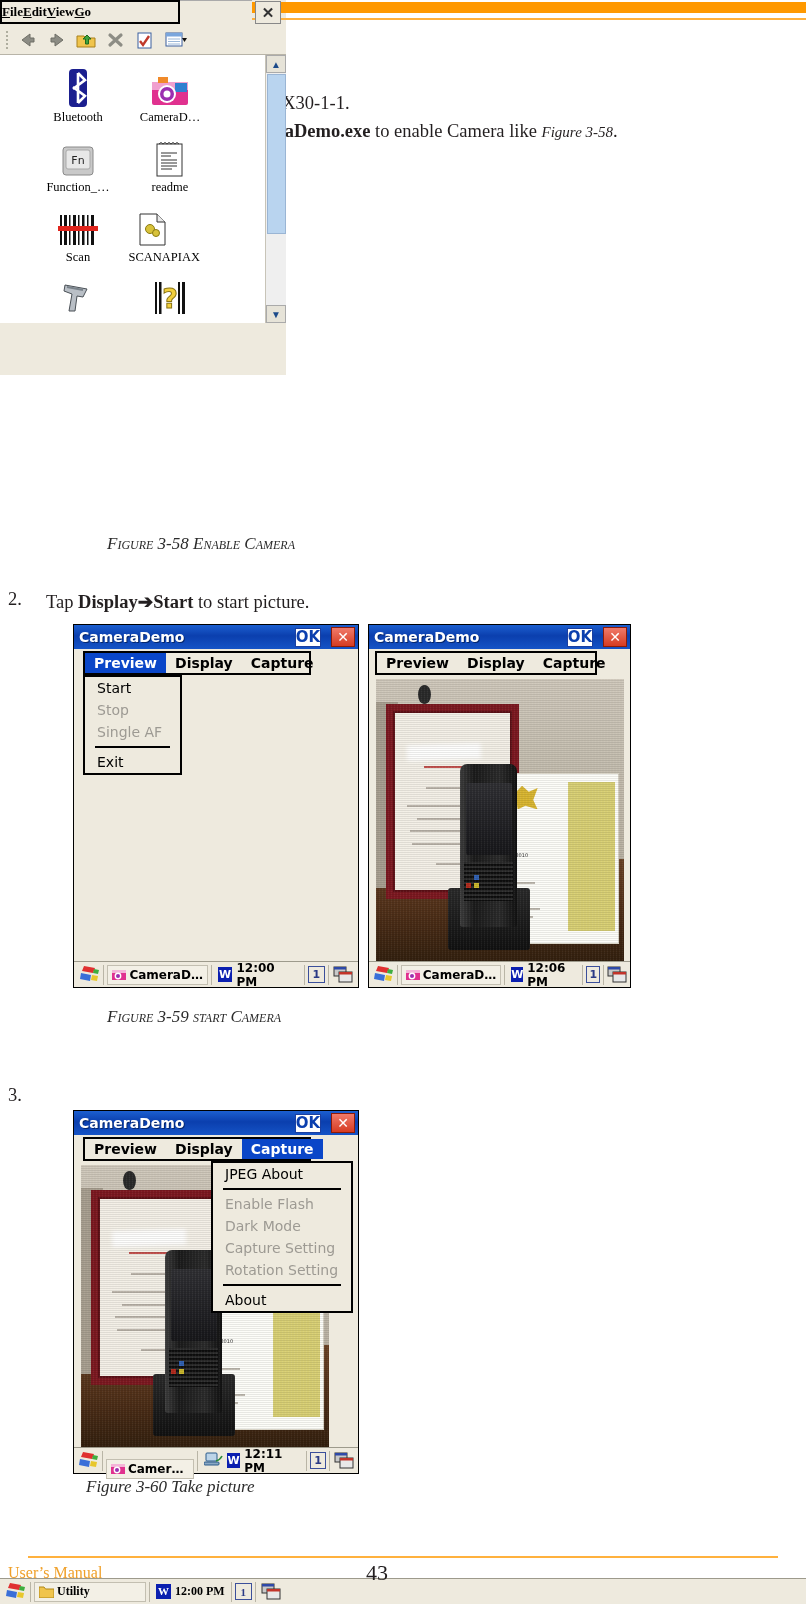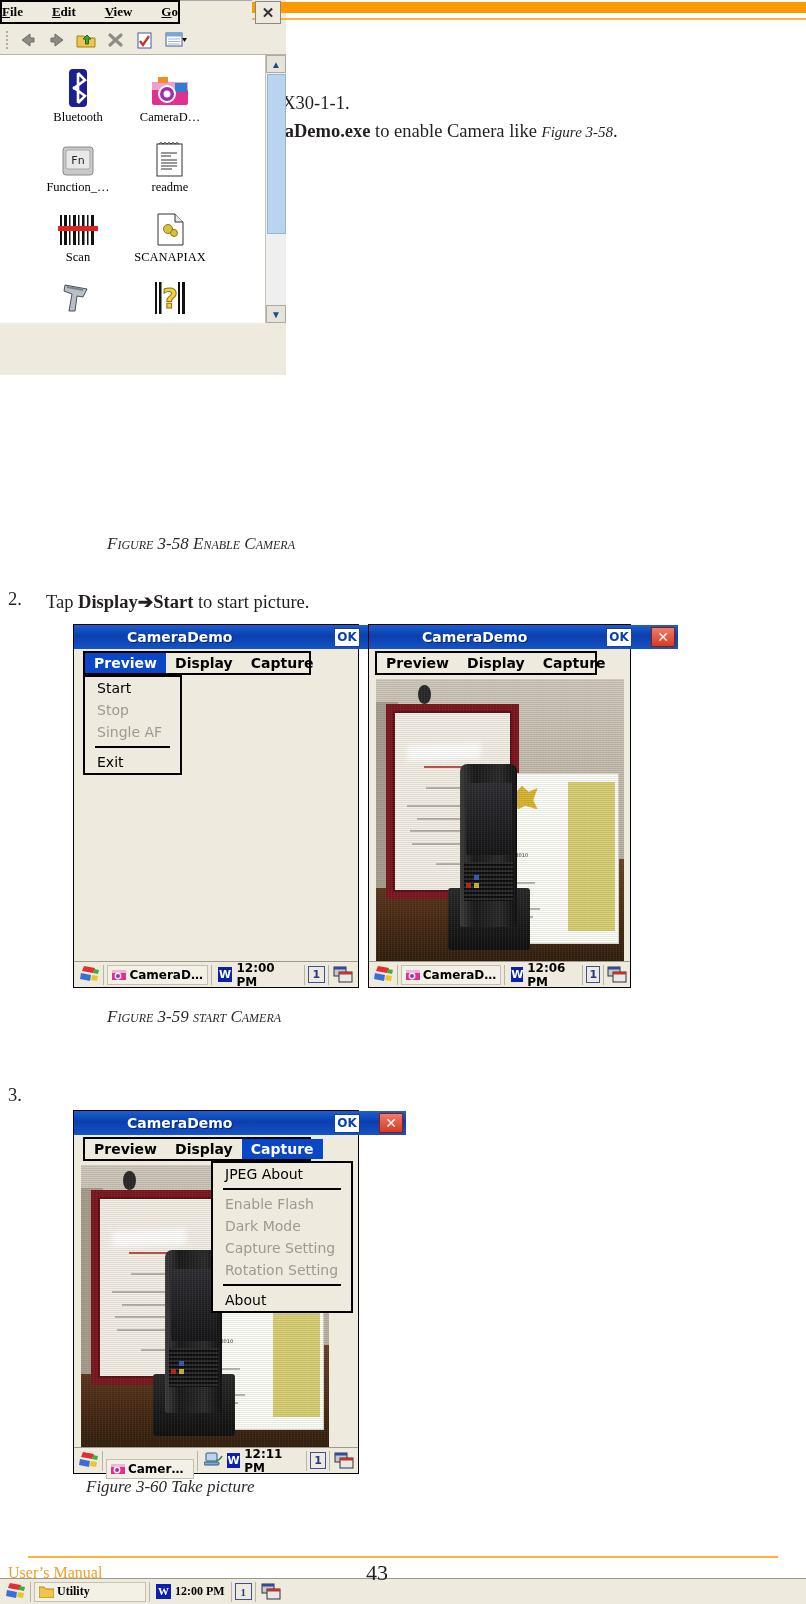--- a/index.html
+++ b/index.html
@@ -36,21 +36,21 @@
   .ftr-page{position:absolute;left:366px;top:1560px;font-size:22px;color:#231f20;}
 
   
   .wince{position:absolute;background:#eeeade;border:1px solid #000;box-sizing:border-box;
          font-family:"DejaVu Sans", sans-serif;}
 
   
   .exp{left:74px;top:147px;width:286px;height:375px;background:#eeeade;border:none;}
   .exp-menubar{position:absolute;left:0;top:0;width:180px;height:24px;
       background:#eeeade;border:2px solid #000;box-sizing:border-box;
-      display:flex;align-items:center;justify-content:space-between;}
+      display:flex;align-items:center;justify-content:flex-start;}
   .exp-menubar span{font-size:13px;font-weight:bold;color:#000;}
   .exp-menubar span u{text-decoration:underline;}
   .exp-menuspacer{position:absolute;left:180px;top:0;width:72px;height:24px;background:#eeeade;border-top:1px solid #aaa;}
   .exp-close{position:absolute;left:255px;top:1px;width:26px;height:23px;background:#eeeade;
       border:1px solid #888;box-sizing:border-box;display:flex;align-items:center;justify-content:center;
       font-size:15px;color:#333;font-weight:bold;}
   .exp-toolbar{position:absolute;left:0;top:26px;width:286px;height:28px;background:#eeeade;
       display:flex;align-items:center;gap:5px;padding-left:4px;box-sizing:border-box;}
   .tb-btn{width:24px;height:22px;display:flex;align-items:center;justify-content:center;font-size:14px;}
   .grip{width:7px;height:18px;display:flex;flex-direction:column;justify-content:center;gap:2px;}
@@ -76,26 +76,26 @@
   .tb-clock{display:flex;align-items:center;gap:4px;font-size:12px;font-weight:bold;color:#000;padding:0 3px;}
   .wicon{width:15px;height:15px;background:#0b1fb0;color:#fff;font-size:11px;font-weight:bold;
       display:flex;align-items:center;justify-content:center;line-height:1;}
   .tb-num{width:17px;height:17px;border:1px solid #3b4f9a;box-sizing:border-box;background:#eeeade;
       display:flex;align-items:center;justify-content:center;font-size:11px;font-weight:bold;color:#2a3a86;}
 
   
   .cam{background:#eeeade;border:1px solid #000;box-sizing:border-box;}
   .cam-title{position:absolute;left:0;top:0;width:100%;height:24px;
      background:linear-gradient(to bottom,#1c5fd0 0%,#0b3fae 45%,#1553c6 100%);
-     display:flex;align-items:center;padding-left:48px;}
+     display:flex;align-items:center;}
   .cam-title .t{font-size:14px;font-weight:bold;color:#fff;padding-left:5px;letter-spacing:0px;
      text-shadow:1px 1px 0 #05266b;flex:1;}
   .btn-ok{width:26px;height:19px;background:#fff;border:1px solid #1b3fa0;box-sizing:border-box;
-     color:#0b3fae;font-size:12px;font-weight:bold;display:flex;align-items:center;justify-content:center;
-     margin-right:19px;}
+     color:#0b3fae;font-size:15px;font-weight:bold;display:flex;align-items:center;justify-content:center;
+     margin-right:10px;}
   .btn-x{width:24px;height:20px;background:linear-gradient(to bottom,#f07a6a,#d63b22);
      border:1px solid #8d1b08;box-sizing:border-box;color:#fff;font-size:14px;font-weight:bold;
      display:flex;align-items:center;justify-content:center;margin-right:3px;}
   .cam-menu{position:absolute;top:26px;height:24px;background:#eeeade;border:2px solid #000;
      box-sizing:border-box;display:flex;align-items:center;}
   .cam-menu .mi{font-size:14px;font-weight:bold;color:#000;padding:0 9px;line-height:20px;text-align:right;}
   .cam-menu .mi.sel{background:#0a46c8;color:#fff;}
   .dropdown{position:absolute;background:#eeeade;border:2px solid #000;box-sizing:border-box;z-index:5;}
   .dd-item{font-size:14px;color:#000;padding:3px 10px 3px 12px;white-space:nowrap;}
   .dd-item.dim{color:#9d9a93;}
@@ -277,21 +277,21 @@
                   <rect x="24" y="2" width="2.5" height="30"></rect>
                 <rect x="29" y="2" width="1.5" height="30"></rect>
                   <rect x="33" y="2" width="3" height="30"></rect>
               </g>
               <rect x="0" y="13" width="40" height="5" fill="#e0241c"></rect>
             </svg>
           </div>
           <div class="lbl">Scan</div>
         </div>
 
-        <div class="ic" style="left:122px;top:150px;">
+        <div class="ic" style="left:104px;top:150px;text-align:right;">
           <div class="glyph">
             <svg width="29" height="35" viewBox="0 0 29 35">
               <path d="M2 2 h17 l8 8 v23 H2 Z" fill="#fff" stroke="#333"></path>
               <path d="M19 2 v8 h8" fill="#e8e8e8" stroke="#333"></path>
               <circle cx="12" cy="17" r="4.5" fill="#d8c23a" stroke="#8a7a12"></circle>
               <circle cx="18" cy="21" r="3.5" fill="#d8c23a" stroke="#8a7a12"></circle>
             </svg>
           </div>
           <div class="lbl">SCANAPIAX</div>
         </div>

